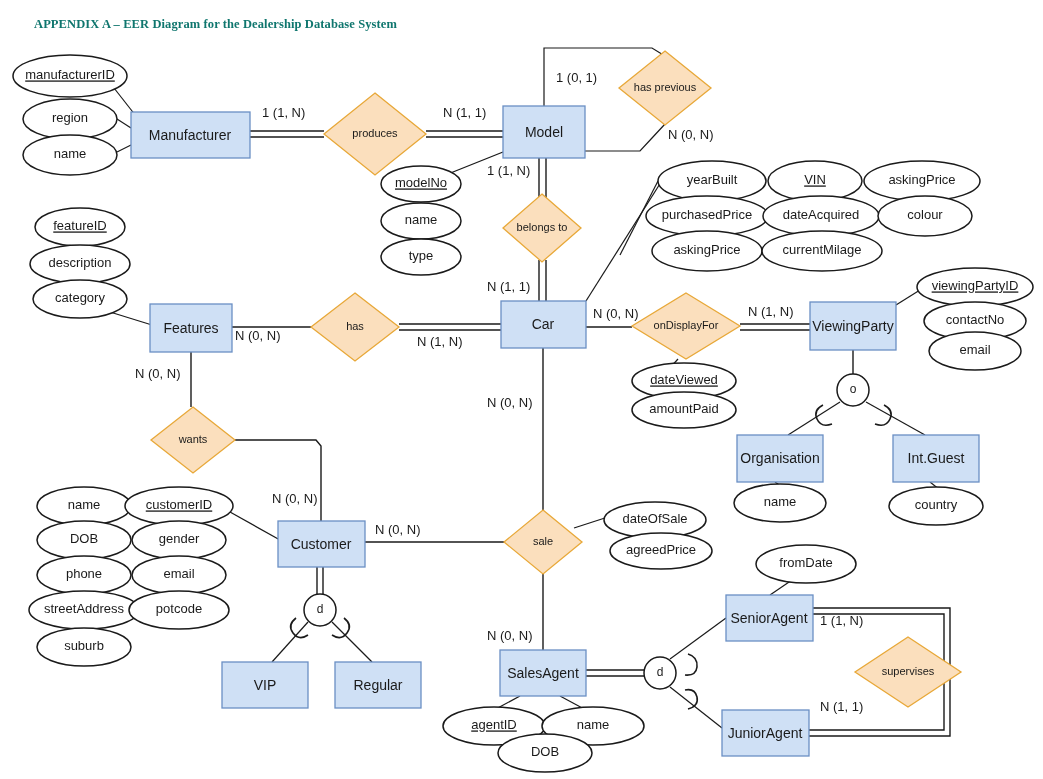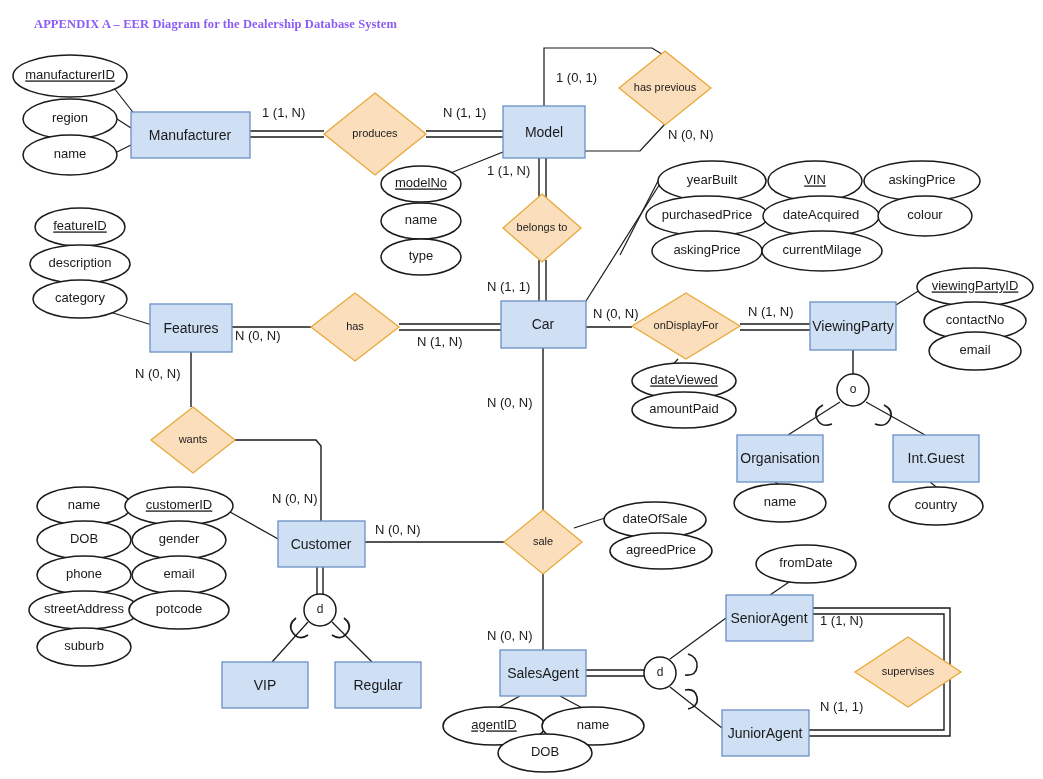--- a/index.html
+++ b/index.html
@@ -13,21 +13,21 @@
     font-family: "Liberation Sans", sans-serif;
     overflow: hidden;
   }
   #page-title {
     position: absolute;
     left: 34px;
     top: 17px;
     font-family: "Liberation Serif", serif;
     font-weight: bold;
     font-size: 12.5px;
-    color: #8b5cf6;
+    color: #0f766e;
     letter-spacing: 0.1px;
     white-space: nowrap;
     text-align: right;
   }
   #diagram {
     position: absolute;
     left: 0;
     top: 0;
   }
   .entity-rect {

